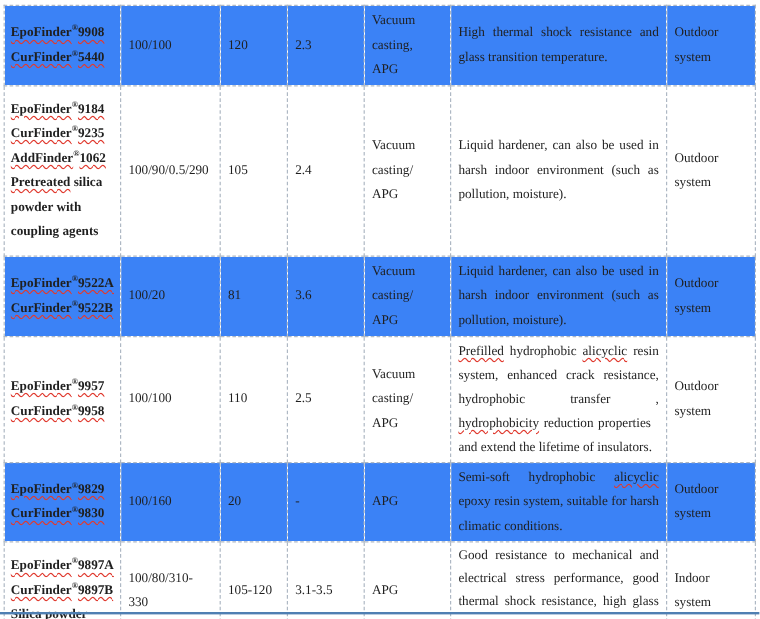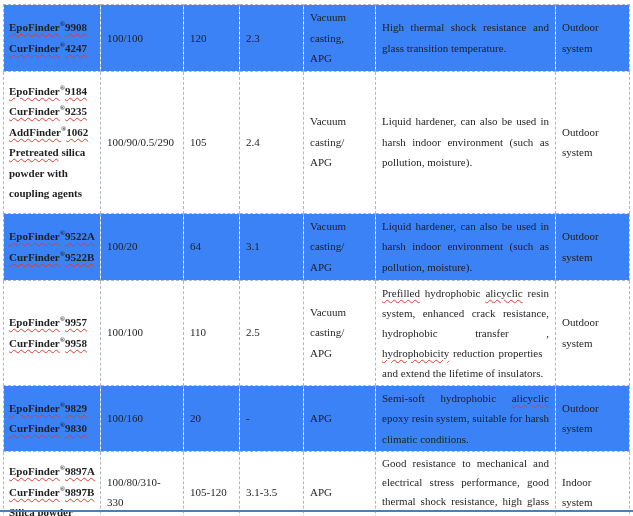--- a/index.html
+++ b/index.html
@@ -58,21 +58,21 @@
         <col style="width:56px">
       <col style="width:64px">
         <col style="width:72px">
         <col style="width:180px">
       <col style="width:74px">
     </colgroup>
     <tbody>
       <tr class="r0 shaded">
         <td class="product-cell">
             <div class="pline"><span class="squiggle">EpoFinder</span><sup>®</sup><span class="squiggle">9908</span></div>
-            <div class="pline"><span class="squiggle">CurFinder</span><sup>®</sup><span class="squiggle">4247</span></div>
+            <div class="pline"><span class="squiggle">CurFinder</span><sup>®</sup><span class="squiggle">5440</span></div>
           </td>
         <td class="ratio-cell">100/100</td>
         <td>120</td>
         <td>2.3</td>
         <td>Vacuum casting, APG</td>
         <td class="desc-cell"><span>High thermal shock resistance and glass transition temperature.</span></td>
         <td>Outdoor system</td>
       </tr>
       <tr class="r1">
         <td class="product-cell">
@@ -87,22 +87,22 @@
         <td>Vacuum casting/ APG</td>
         <td class="desc-cell"><span>Liquid hardener, can also be used in harsh indoor environment (such as pollution, moisture).</span></td>
         <td>Outdoor system</td>
       </tr>
       <tr class="r2 shaded">
         <td class="product-cell">
             <div class="pline"><span class="squiggle">EpoFinder</span><sup>®</sup><span class="squiggle">9522A</span></div>
             <div class="pline"><span class="squiggle">CurFinder</span><sup>®</sup><span class="squiggle">9522B</span></div>
           </td>
         <td class="ratio-cell">100/20</td>
-        <td>64</td>
-        <td>3.1</td>
+        <td>81</td>
+        <td>3.6</td>
         <td>Vacuum casting/ APG</td>
         <td class="desc-cell"><span>Liquid hardener, can also be used in harsh indoor environment (such as pollution, moisture).</span></td>
         <td>Outdoor system</td>
       </tr>
       <tr class="r3">
         <td class="product-cell">
             <div class="pline"><span class="squiggle">EpoFinder</span><sup>®</sup><span class="squiggle">9957</span></div>
             <div class="pline"><span class="squiggle">CurFinder</span><sup>®</sup><span class="squiggle">9958</span></div>
           </td>
         <td class="ratio-cell">100/100</td>

